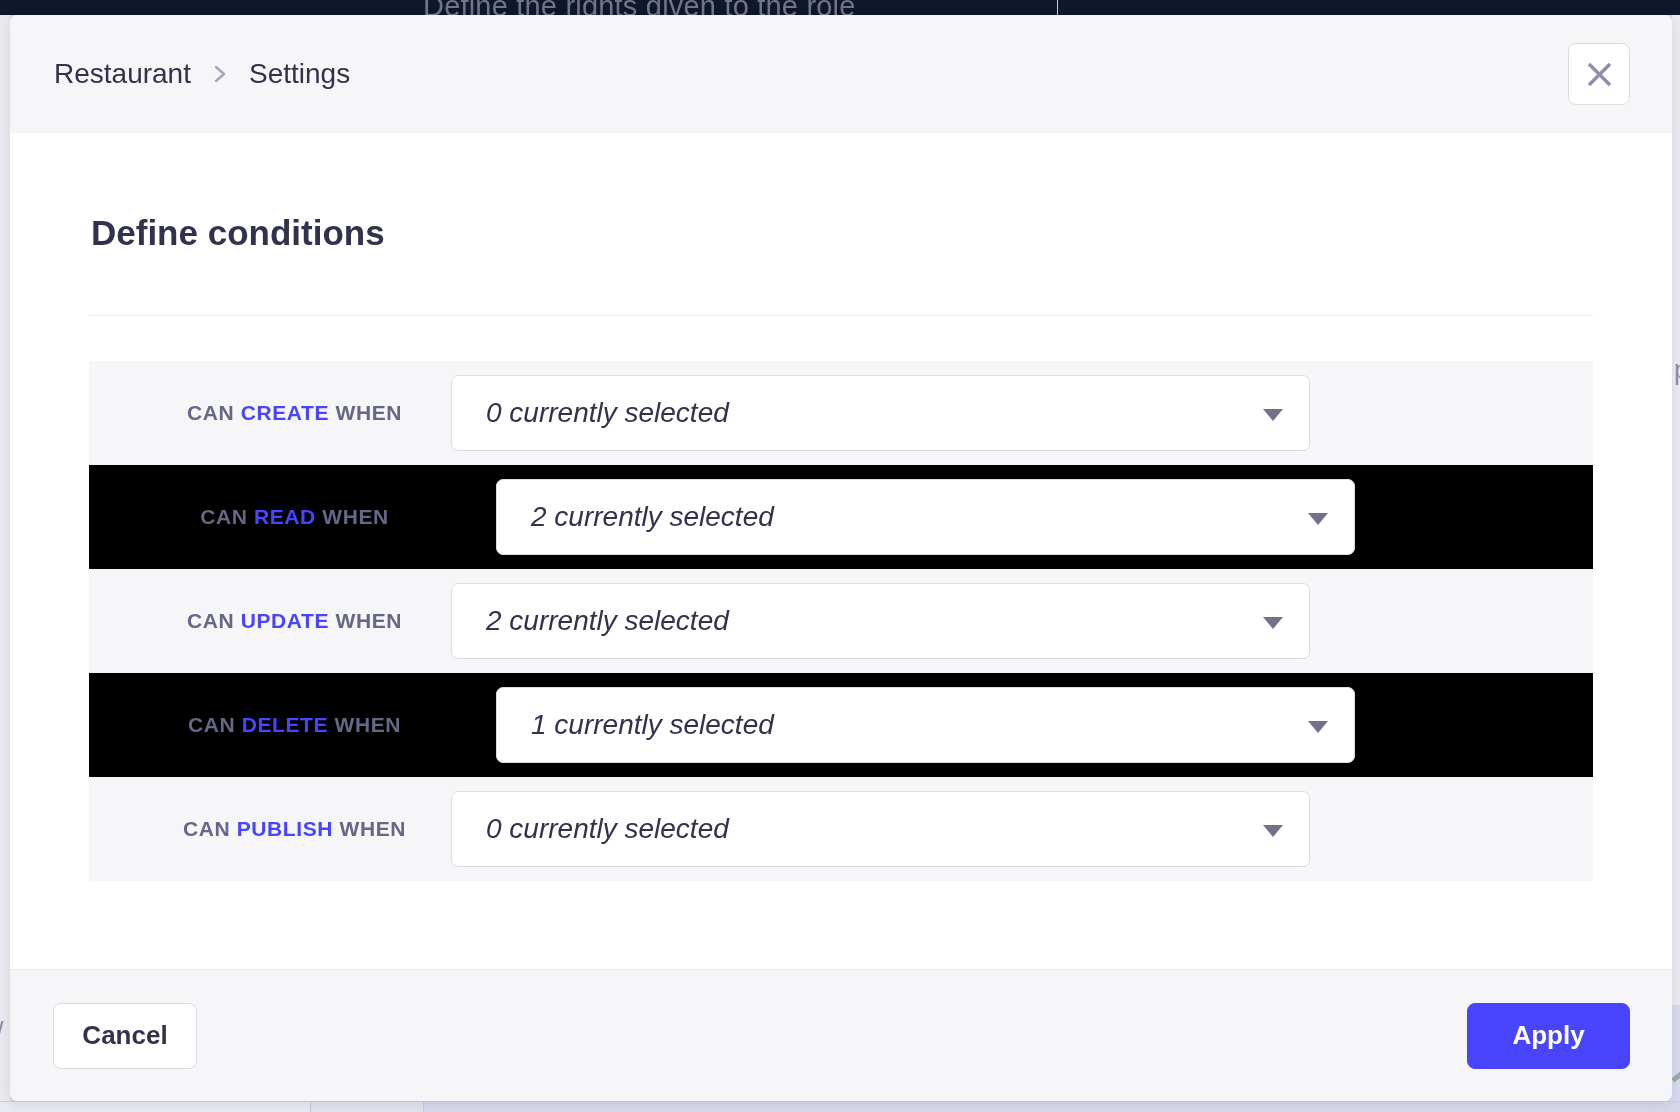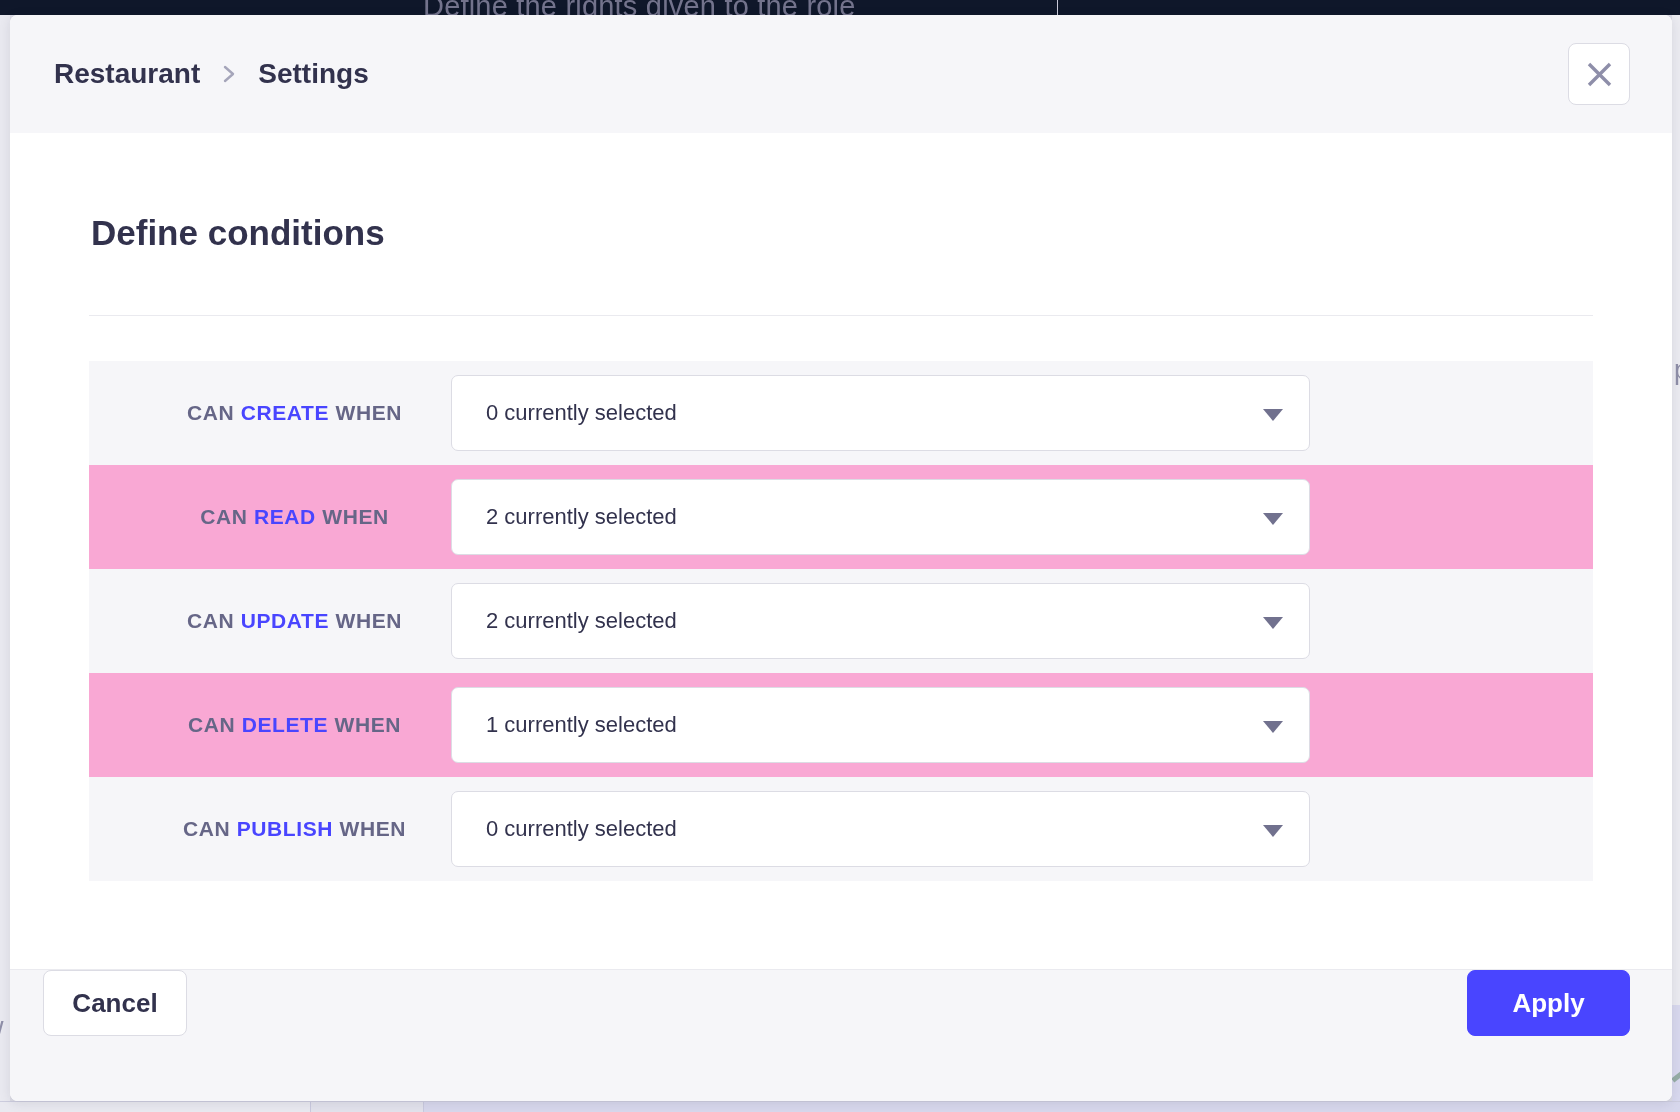--- a/index.html
+++ b/index.html
@@ -38,48 +38,48 @@
     position:absolute; left:10px; top:15px; width:1662px; height:1086px;
     background:#fff; border-radius:8px; display:flex; flex-direction:column;
     box-shadow:0 2px 12px rgba(33,33,52,.1);
   }
   .modal-header{
     height:118px; flex:0 0 auto; background:var(--bg-gray);
     border-radius:8px 8px 0 0; display:flex; align-items:center;
     justify-content:space-between; padding:0 42px 0 44px;
   }
   .breadcrumb{display:flex; align-items:center; gap:21px;}
-  .crumb{font-size:28px; font-weight:700; color:var(--text-dark);}
+  .crumb{font-size:28px; font-weight:400; color:var(--text-dark);}
   .crumb-sep{display:flex; align-items:center; color:#A5A5BA;}
   .close-btn{
     width:62px; height:62px; background:#fff; border:1px solid var(--border);
     border-radius:8px; display:flex; align-items:center; justify-content:center; cursor:pointer;
   }
 
   .modal-body{flex:1 1 auto; padding:0 79px; overflow:hidden;}
   .body-title{margin-top:78px; font-size:35px; line-height:44px; font-weight:700; color:var(--text-dark); padding-left:2px;}
   .body-divider{margin-top:60px; height:1px; background:var(--divider);}
   .rows{margin-top:45px;}
   .row{height:104px; display:flex; align-items:center; padding-left:49px;text-align:center;}
   .row-gray{background:var(--bg-gray);}
-  .row-white{background:#f9a8d4;}
+  .row-white{background:#000000;gap:45px;}
   .row-label{width:313px; flex:0 0 auto; font-size:21px; font-weight:700; letter-spacing:.6px; color:var(--text-gray); white-space:nowrap;}
   .row-label .lbl-blue{color:var(--primary);}
   .select{
     width:859px; height:76px; background:#fff; border:1px solid var(--border);
     border-radius:7px; display:flex; align-items:center; justify-content:space-between;
     padding:0 26px 0 34px; cursor:pointer;
   }
-  .select-value{font-size:22px; color:var(--text-dark);}
+  .select-value{font-size:28px; color:var(--text-dark);font-style:italic;}
   .caret{width:0; height:0; border-left:10px solid transparent; border-right:10px solid transparent; border-top:12px solid #71718E; margin-top:4px;}
 
   .modal-footer{
     flex:0 0 auto; height:132px; background:var(--bg-gray); border-top:1px solid var(--divider);
-    border-radius:0 0 8px 8px; display:flex; align-items:flex-start;
-    justify-content:space-between; padding:0 42px 0 33px;
+    border-radius:0 0 8px 8px; display:flex; align-items:center;
+    justify-content:space-between; padding:0 42px 0 43px;
   }
   .btn{height:66px; border-radius:8px; font-size:26px; font-weight:700; font-family:inherit; cursor:pointer; display:flex; align-items:center; justify-content:center;}
   .btn-cancel{width:144px; background:#fff; border:1px solid var(--border); color:var(--text-dark);}
   .btn-apply{width:163px; background:var(--primary); border:1px solid var(--primary); color:#fff;}
 </style>
 </head>
 <body>
 
 <div class="backdrop-top">
   <span class="bg-title">Define the rights given to the role</span>

